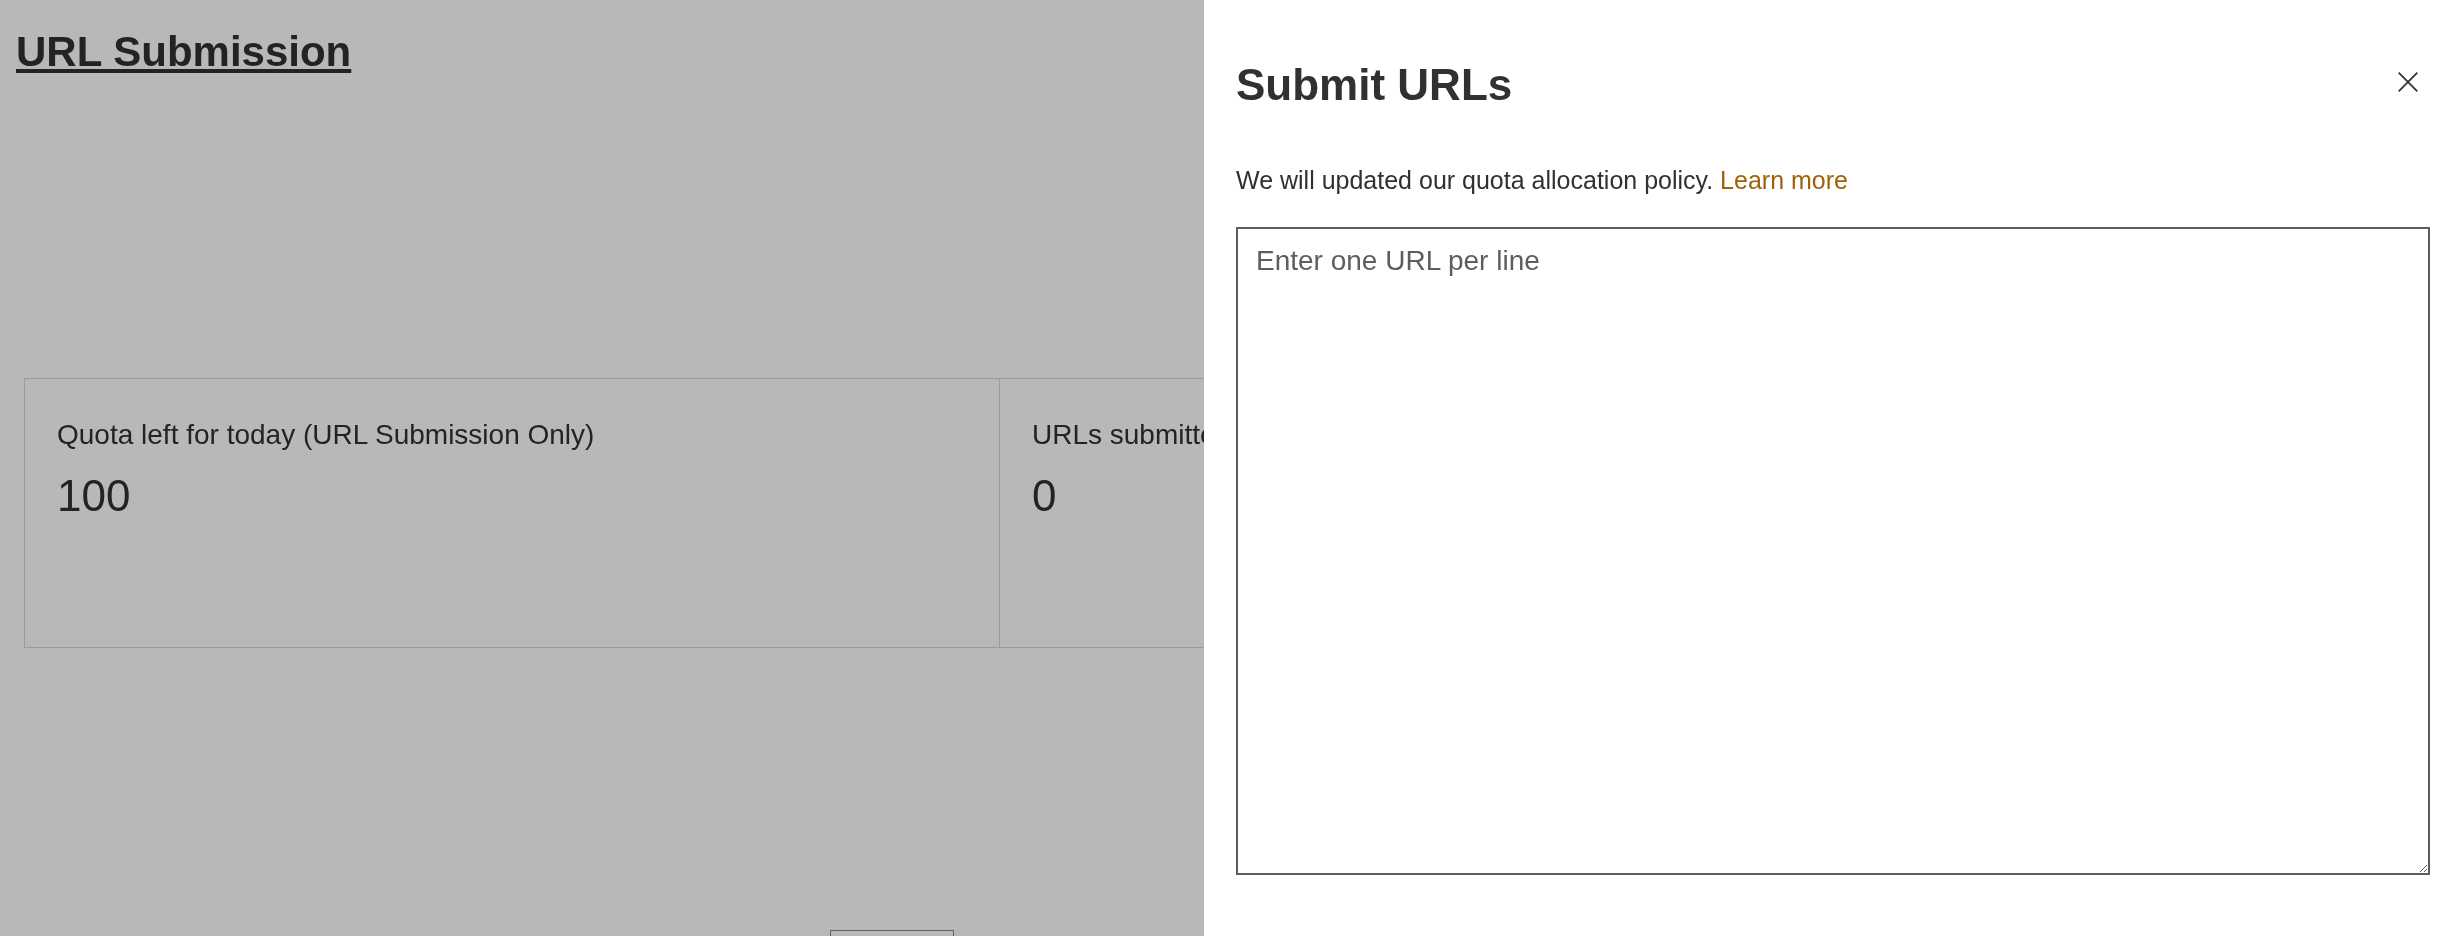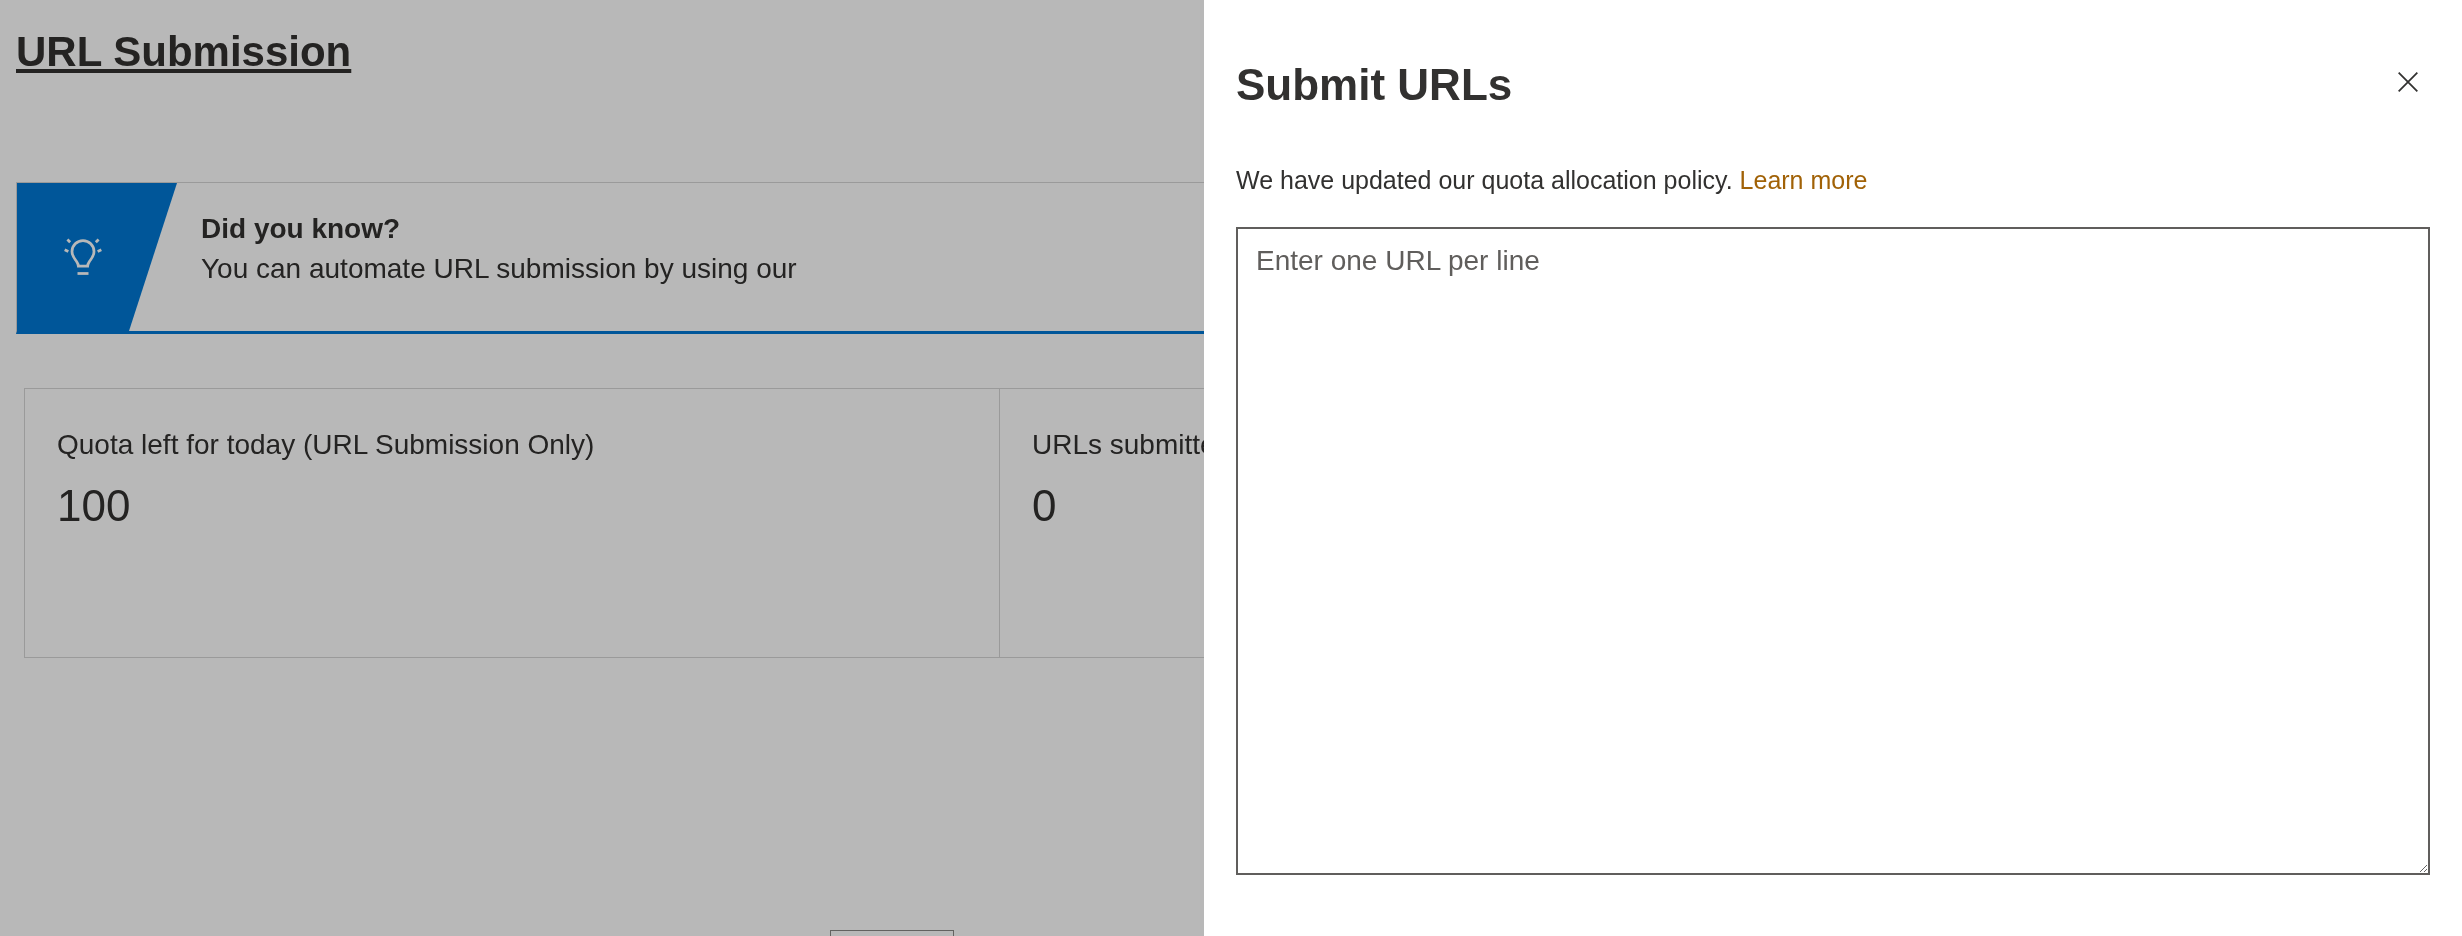--- a/index.html
+++ b/index.html
@@ -76,21 +76,21 @@
       color: #323130;
       margin-bottom: 8px;
     }
     .banner-subtitle {
       font-size: 28px;
       font-weight: 400;
       color: #323130;
     }
     .cards {
       position: absolute;
-      top: 388px;
+      top: 378px;
       left: 16px;
       display: flex;
       padding-left: 8px;
     }
     .card {
       border: 1px solid #d6d6d6;
       background: #fff;
       padding: 40px 32px;
       width: 976px;
       height: 270px;
@@ -186,36 +186,20 @@
       border: 1px solid #8a8886;
       background: #fff;
     }
   </style>
 </head>
 <body>
 
 <div class="backdrop">
   <div class="page-title">URL Submission</div>
 
-  <div class="banner">
-    <div class="banner-icon-wrap">
-      <svg width="44" height="44" viewBox="0 0 24 24" fill="none" stroke="currentColor" stroke-width="1.5">
-        <path d="M9 21h6"></path>
-        <path d="M12 3a6 6 0 0 0-6 6c0 2.5 1.5 4 2.5 5.5.6.9 1 2 1 2.5h5c0-.5.4-1.6 1-2.5 1-1.5 2.5-3 2.5-5.5a6 6 0 0 0-6-6z"></path>
-        <path d="M4 9 l-2 -1"></path>
-        <path d="M20 9 l2 -1"></path>
-        <path d="M5 4 l-1.5 -1.5"></path>
-        <path d="M19 4 l1.5 -1.5"></path>
-      </svg>
-    </div>
-    <div class="banner-text">
-      <div class="banner-title">Did you know?</div>
-      <div class="banner-subtitle">You can automate URL submission by using our</div>
-    </div>
-  </div>
 
   <div class="cards">
     <div class="card">
       <div class="card-label">Quota left for today (URL Submission Only)</div>
       <div class="card-value">100</div>
     </div>
     <div class="card">
       <div class="card-label">URLs submitted today</div>
       <div class="card-value">0</div>
     </div>
@@ -229,16 +213,16 @@
 <div class="panel">
   <div class="panel-header">
     <div class="panel-title">Submit URLs</div>
     <button class="close-btn">
       <svg width="28" height="28" viewBox="0 0 24 24" fill="none" stroke="currentColor" stroke-width="1.5">
         <path d="M4 4 L20 20 M20 4 L4 20"></path>
       </svg>
     </button>
   </div>
   <div class="policy-line">
-    <span>We have updated our quota allocation policy. </span><a class="link">Learn more</a>
+    <span>We will updated our quota allocation policy. </span><a class="link">Learn more</a>
   </div>
   <textarea class="url-textarea" placeholder="Enter one URL per line" style=""></textarea>
 </div>
 
 </body></html>

